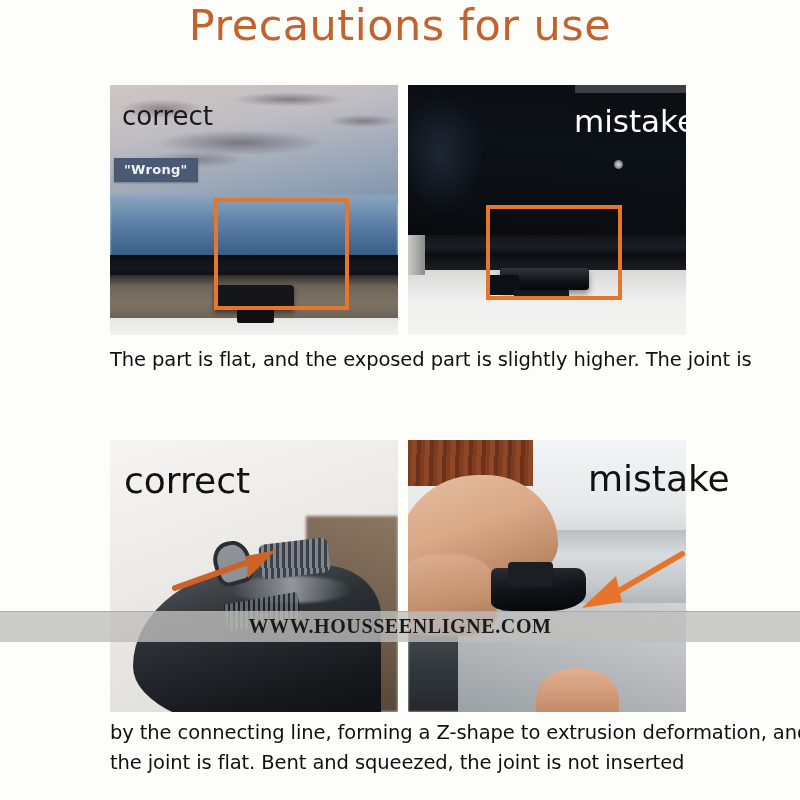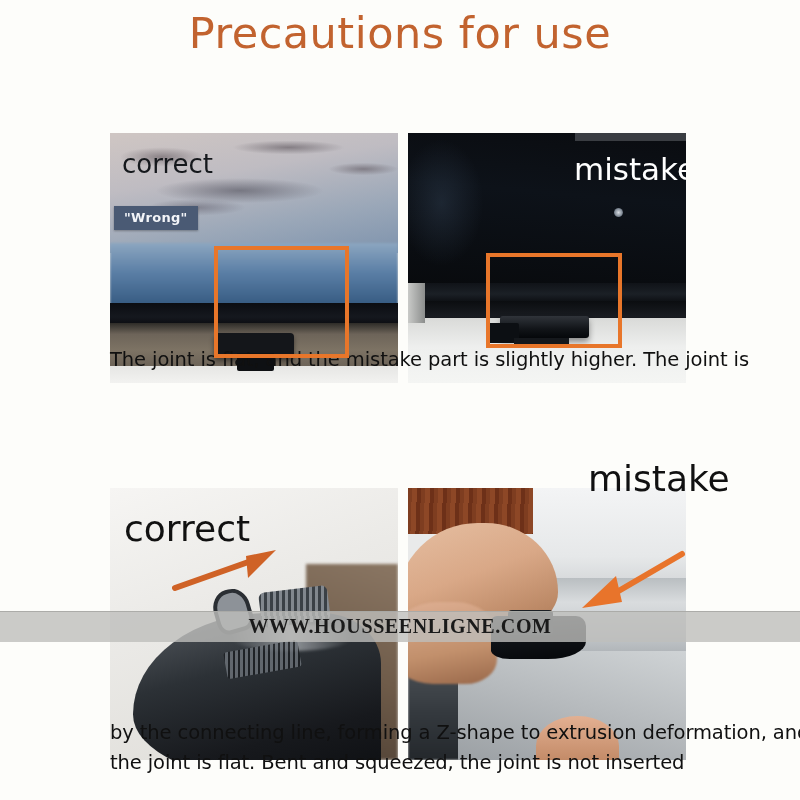--- a/index.html
+++ b/index.html
@@ -12,36 +12,35 @@
 
   body {
     background: #fdfdfa;
     font-family: "Liberation Sans", sans-serif;
     position: relative;
   }
 
   
   .page-title {
     position: absolute;
-    top: 8px;
+    top: 0;
     left: 0;
     width: 800px;
     text-align: center;
     font-size: 43px;
     font-weight: 400;
     letter-spacing: 0.5px;
     color: #c2632f;
     font-family: "DejaVu Sans", sans-serif;
   }
 
   
   .panel {
     position: absolute;
     overflow: hidden;
-    margin-top: 48px;
   }
 
   
   #panel-tl { left: 110px; top: 85px; width: 288px; height: 250px; background: #e7e3df; }
 
   #panel-tl .wall-stone {
     position: absolute; left: 0; top: 0; width: 100%; height: 48%;
     background:
       radial-gradient(ellipse 60px 14px at 18% 20%, rgba(90,80,86,.55), transparent 70%),
       radial-gradient(ellipse 80px 10px at 62% 12%, rgba(70,62,70,.5), transparent 70%),
@@ -358,21 +357,21 @@
   <div class="plug-body"></div>
   <div class="plug-tip"></div>
   <div class="plug-foot"></div>
 
   <div class="hl-rect" id="hl-tr"></div>
 
   <div class="label-mistake-tr">mistake</div>
 </div>
 
 <div class="body-text" id="para-top">
-  <span class="para-line">The joint is flat, and the mistake part is slightly higher. The joint is</span>
+  <span class="para-line">The part is flat, and the exposed part is slightly higher. The joint is</span>
 </div>
 
 <div class="panel" id="panel-bl">
   <div class="bg-blur"></div>
   <div class="brown-surface"></div>
   <div class="cable-body"></div>
   <div class="cable-highlight"></div>
   <div class="vents"></div>
   <div class="ribbed"></div>
   <div class="clip-ring"></div>

